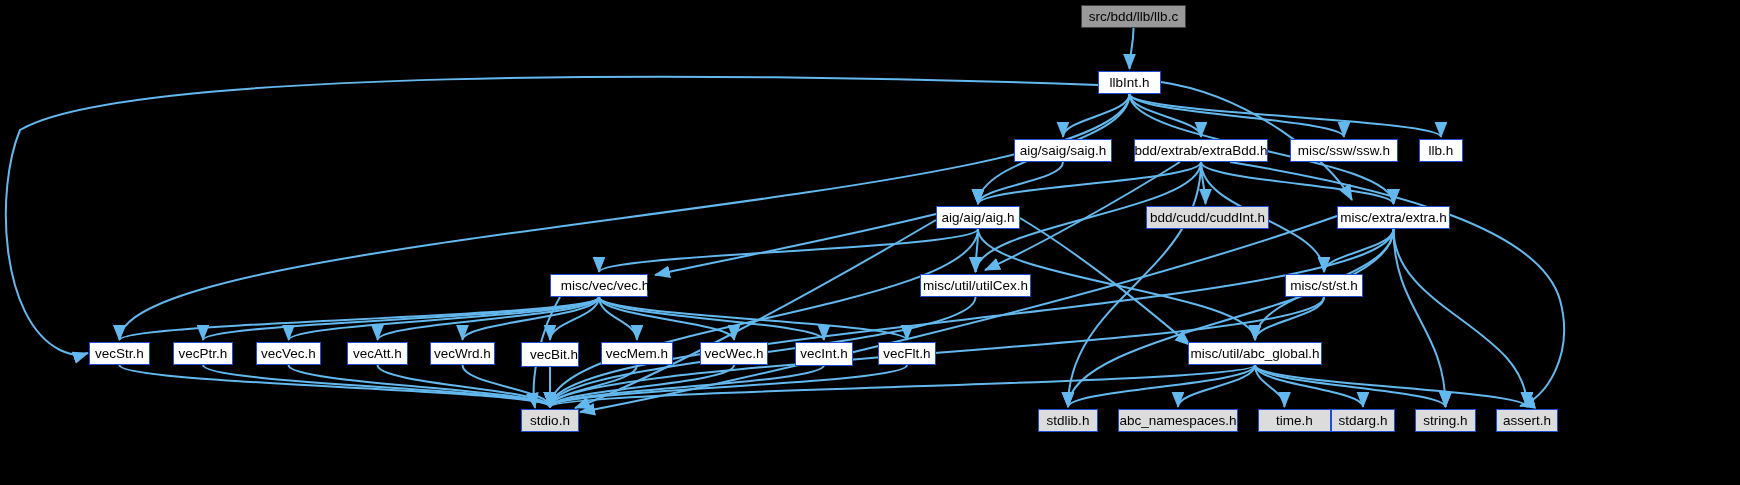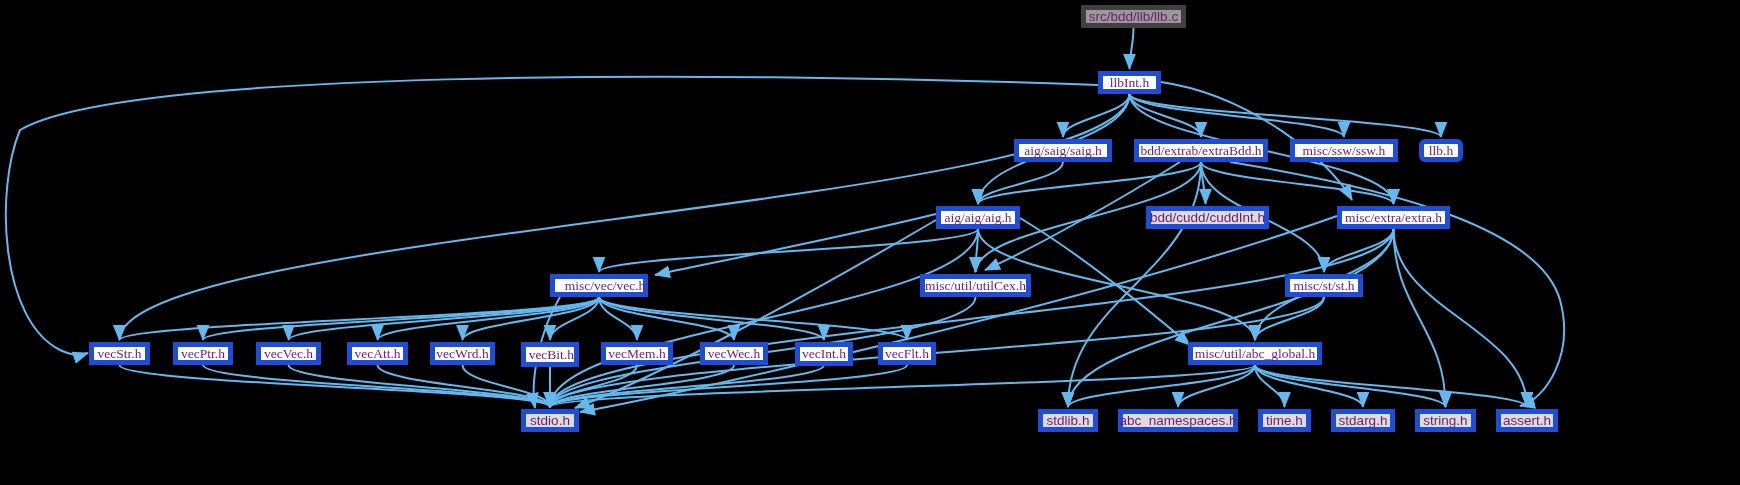--- a/index.html
+++ b/index.html
@@ -1,22 +1,22 @@
 <!DOCTYPE html>
 <html><head>
 <meta charset="utf-8">
 <style>
   html,body{margin:0;padding:0;background:#000;}
   #graph-root{position:relative;width:1740px;height:485px;background:#000;overflow:hidden;
     font-family:"Liberation Sans","DejaVu Sans",sans-serif;}
   svg#edges{position:absolute;left:0;top:0;width:1740px;height:485px;}
-  .node{position:absolute;box-sizing:border-box;border:5px solid #1d4ed8;
+  .node{position:absolute;box-sizing:border-box;border:1px solid #1d4ed8;
     display:flex;align-items:center;justify-content:center;
-    font-size:13.5px;color:#701a75;line-height:1;white-space:nowrap;}
-  .node.white{background:#ffffff;font-family:Liberation Serif, serif;}
+    font-size:13.5px;color:#000000;line-height:1;white-space:nowrap;}
+  .node.white{background:#ffffff;}
   .node.grey{background:#dcdcdc;}
   .node.root{background:#999999;border-color:#404040;}
 </style>
 </head>
 <body>
 
 <div id="graph-root">
   <svg id="edges" viewBox="0 0 1740 485" preserveAspectRatio="none">
     <defs>
       <marker id="arrow" markerWidth="9" markerHeight="9" refX="7.5" refY="3.2" orient="auto" markerUnits="strokeWidth">
@@ -99,21 +99,21 @@
       </div>
       <div class="node white" style="left: 1014px; top: 139px; width: 98px; height: 23px;">
         <span>aig/saig/saig.h</span>
       </div>
       <div class="node white" style="left: 1134px; top: 139px; width: 134px; height: 23px;">
         <span>bdd/extrab/extraBdd.h</span>
       </div>
       <div class="node white" style="left: 1290px; top: 139px; width: 108px; height: 23px;">
         <span>misc/ssw/ssw.h</span>
       </div>
-      <div class="node white" style="left: 1419px; top: 139px; width: 44px; height: 23px; border-radius: 6px;">
+      <div class="node white" style="left: 1419px; top: 139px; width: 44px; height: 23px;">
         <span>llb.h</span>
       </div>
       <div class="node white" style="left: 936px; top: 206px; width: 84px; height: 23px;">
         <span>aig/aig/aig.h</span>
       </div>
       <div class="node grey" style="left: 1146px; top: 206px; width: 123px; height: 23px;">
         <span>bdd/cudd/cuddInt.h</span>
       </div>
       <div class="node white" style="left: 1337px; top: 206px; width: 113px; height: 23px;">
         <span>misc/extra/extra.h</span>
@@ -162,21 +162,21 @@
       </div>
       <div class="node grey" style="left: 521px; top: 409px; width: 58px; height: 23px;">
         <span>stdio.h</span>
       </div>
       <div class="node grey" style="left: 1038px; top: 409px; width: 60px; height: 23px;">
         <span>stdlib.h</span>
       </div>
       <div class="node grey" style="left: 1118px; top: 409px; width: 120px; height: 23px;">
         <span>abc_namespaces.h</span>
       </div>
-      <div class="node grey" style="left: 1258px; top: 409px; width: 53px; height: 23px;">
+      <div class="node grey" style="left: 1258px; top: 409px; width: 73px; height: 23px;">
         <span>time.h</span>
       </div>
       <div class="node grey" style="left: 1331px; top: 409px; width: 64px; height: 23px;">
         <span>stdarg.h</span>
       </div>
       <div class="node grey" style="left: 1415px; top: 409px; width: 61px; height: 23px;">
         <span>string.h</span>
       </div>
       <div class="node grey" style="left: 1496px; top: 409px; width: 62px; height: 23px;">
         <span>assert.h</span>

